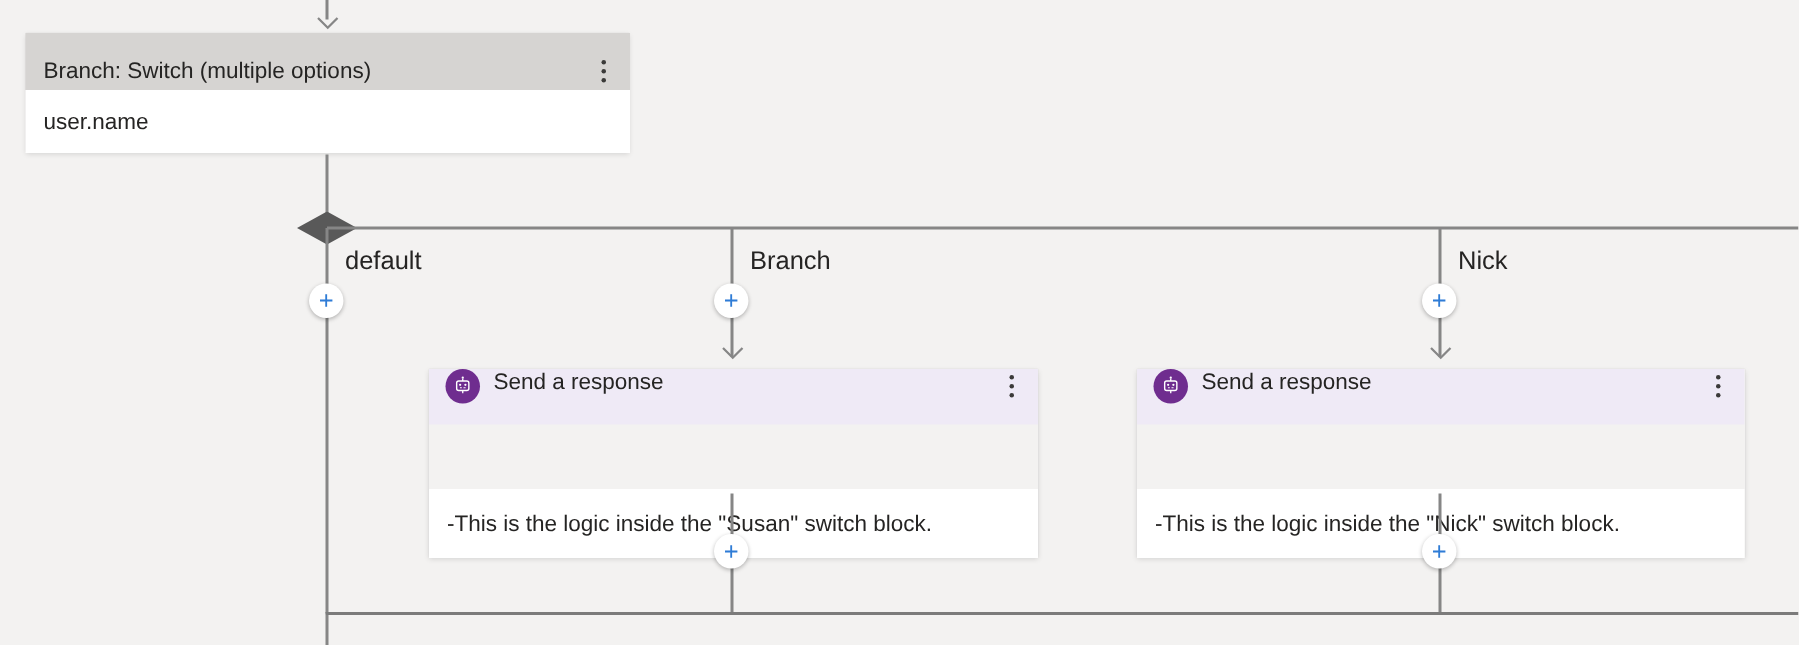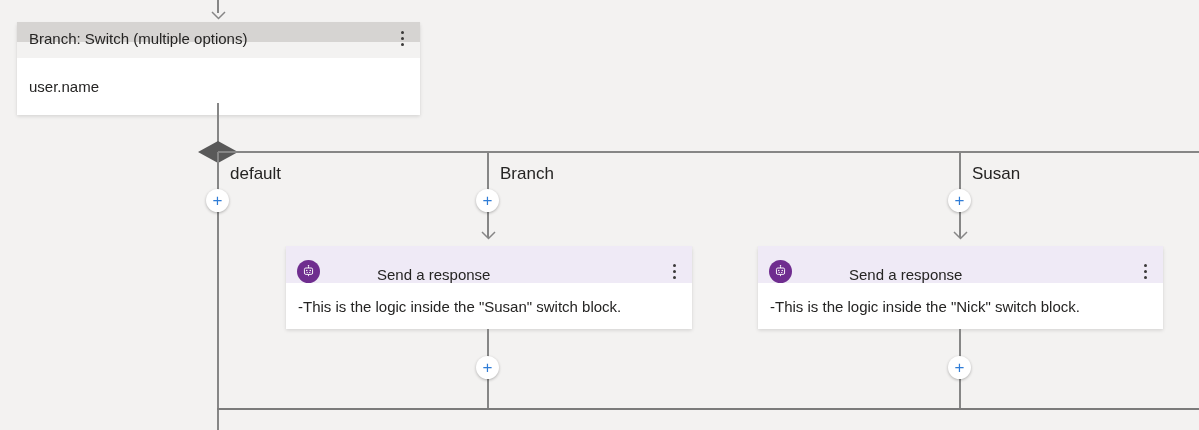--- a/index.html
+++ b/index.html
@@ -61,41 +61,41 @@
   #add-susan-bottom{left:476px;top:356px;}
   #add-nick-bottom{left:948px;top:356px;}
 
   
   .node{
     position:absolute;
     box-shadow:0 1.6px 3.6px rgba(0,0,0,.13),0 .3px .9px rgba(0,0,0,.10);
   }
   #switch-node{left:17px;top:22px;width:403px;}
   #switch-node .node-header{
-    height:20px;background:var(--switch-header-bg);
+    height:38px;background:var(--switch-header-bg);
     display:flex;align-items:center;padding:12px 10px 0 12px;cursor:pointer;
   }
   #switch-node .node-body{
-    height:57px;background:#fff;display:flex;align-items:center;padding:0 12px;font-size:15px;margin-top:16px;
+    height:42px;background:#fff;display:flex;align-items:center;padding:0 12px;font-size:15px;
   }
   .node-title{flex:1;font-size:15px;color:var(--text-color);white-space:nowrap;overflow:hidden;}
 
   #node-susan{left:286px;top:246px;width:406px;}
   #node-nick{left:758px;top:246px;width:405px;}
   .action-header{
     height:37px;background:var(--response-header-bg);
-    display:flex;align-items:flex-end;padding:0 10px 0 11px;cursor:pointer;gap:48px;
+    display:flex;align-items:flex-start;padding:0 10px 0 11px;cursor:pointer;
   }
   .action-icon{
     width:23px;height:23px;border-radius:50%;background:var(--response-icon-bg);
     display:flex;align-items:center;justify-content:center;margin-right:9px;flex:none;
   }
   .action-body{
     height:46px;background:#fff;display:flex;align-items:center;
-    padding:0 12px;font-size:15px;color:var(--text-color);white-space:nowrap;
+    padding:0 12px;font-size:15px;color:var(--text-color);white-space:nowrap;margin-top:43px;
   }
 
   
   .kebab{display:flex;flex-direction:column;gap:3px;padding:4px 6px;cursor:pointer;}
   .kebab i{width:3px;height:3px;border-radius:50%;background:#3b3a39;display:block;}
 </style>
 </head>
 <body>
 
 <div class="canvas">
@@ -164,21 +164,21 @@
       <span>-This is the logic inside the "Susan" switch block.</span>
     </div>
   </div>
 
   <div class="vline" id="line-susan-b"></div>
   <button class="add-btn" id="add-susan-bottom">
     <span>+</span>
   </button>
 
   <div class="vline" id="line-nick-a"></div>
-  <div class="branch-label" id="label-nick">Susan</div>
+  <div class="branch-label" id="label-nick">Nick</div>
   <button class="add-btn" id="add-nick-top">
     <span>+</span>
   </button>
   <svg class="arrowhead" id="arrow-nick" viewBox="0 0 15 9">
     <path d="M1 1 L7.5 7.5 L14 1" fill="none" stroke="#868686" stroke-width="1.5"></path>
   </svg>
 
   <div class="node" id="node-nick">
     <div class="action-header">
       <span class="action-icon">

